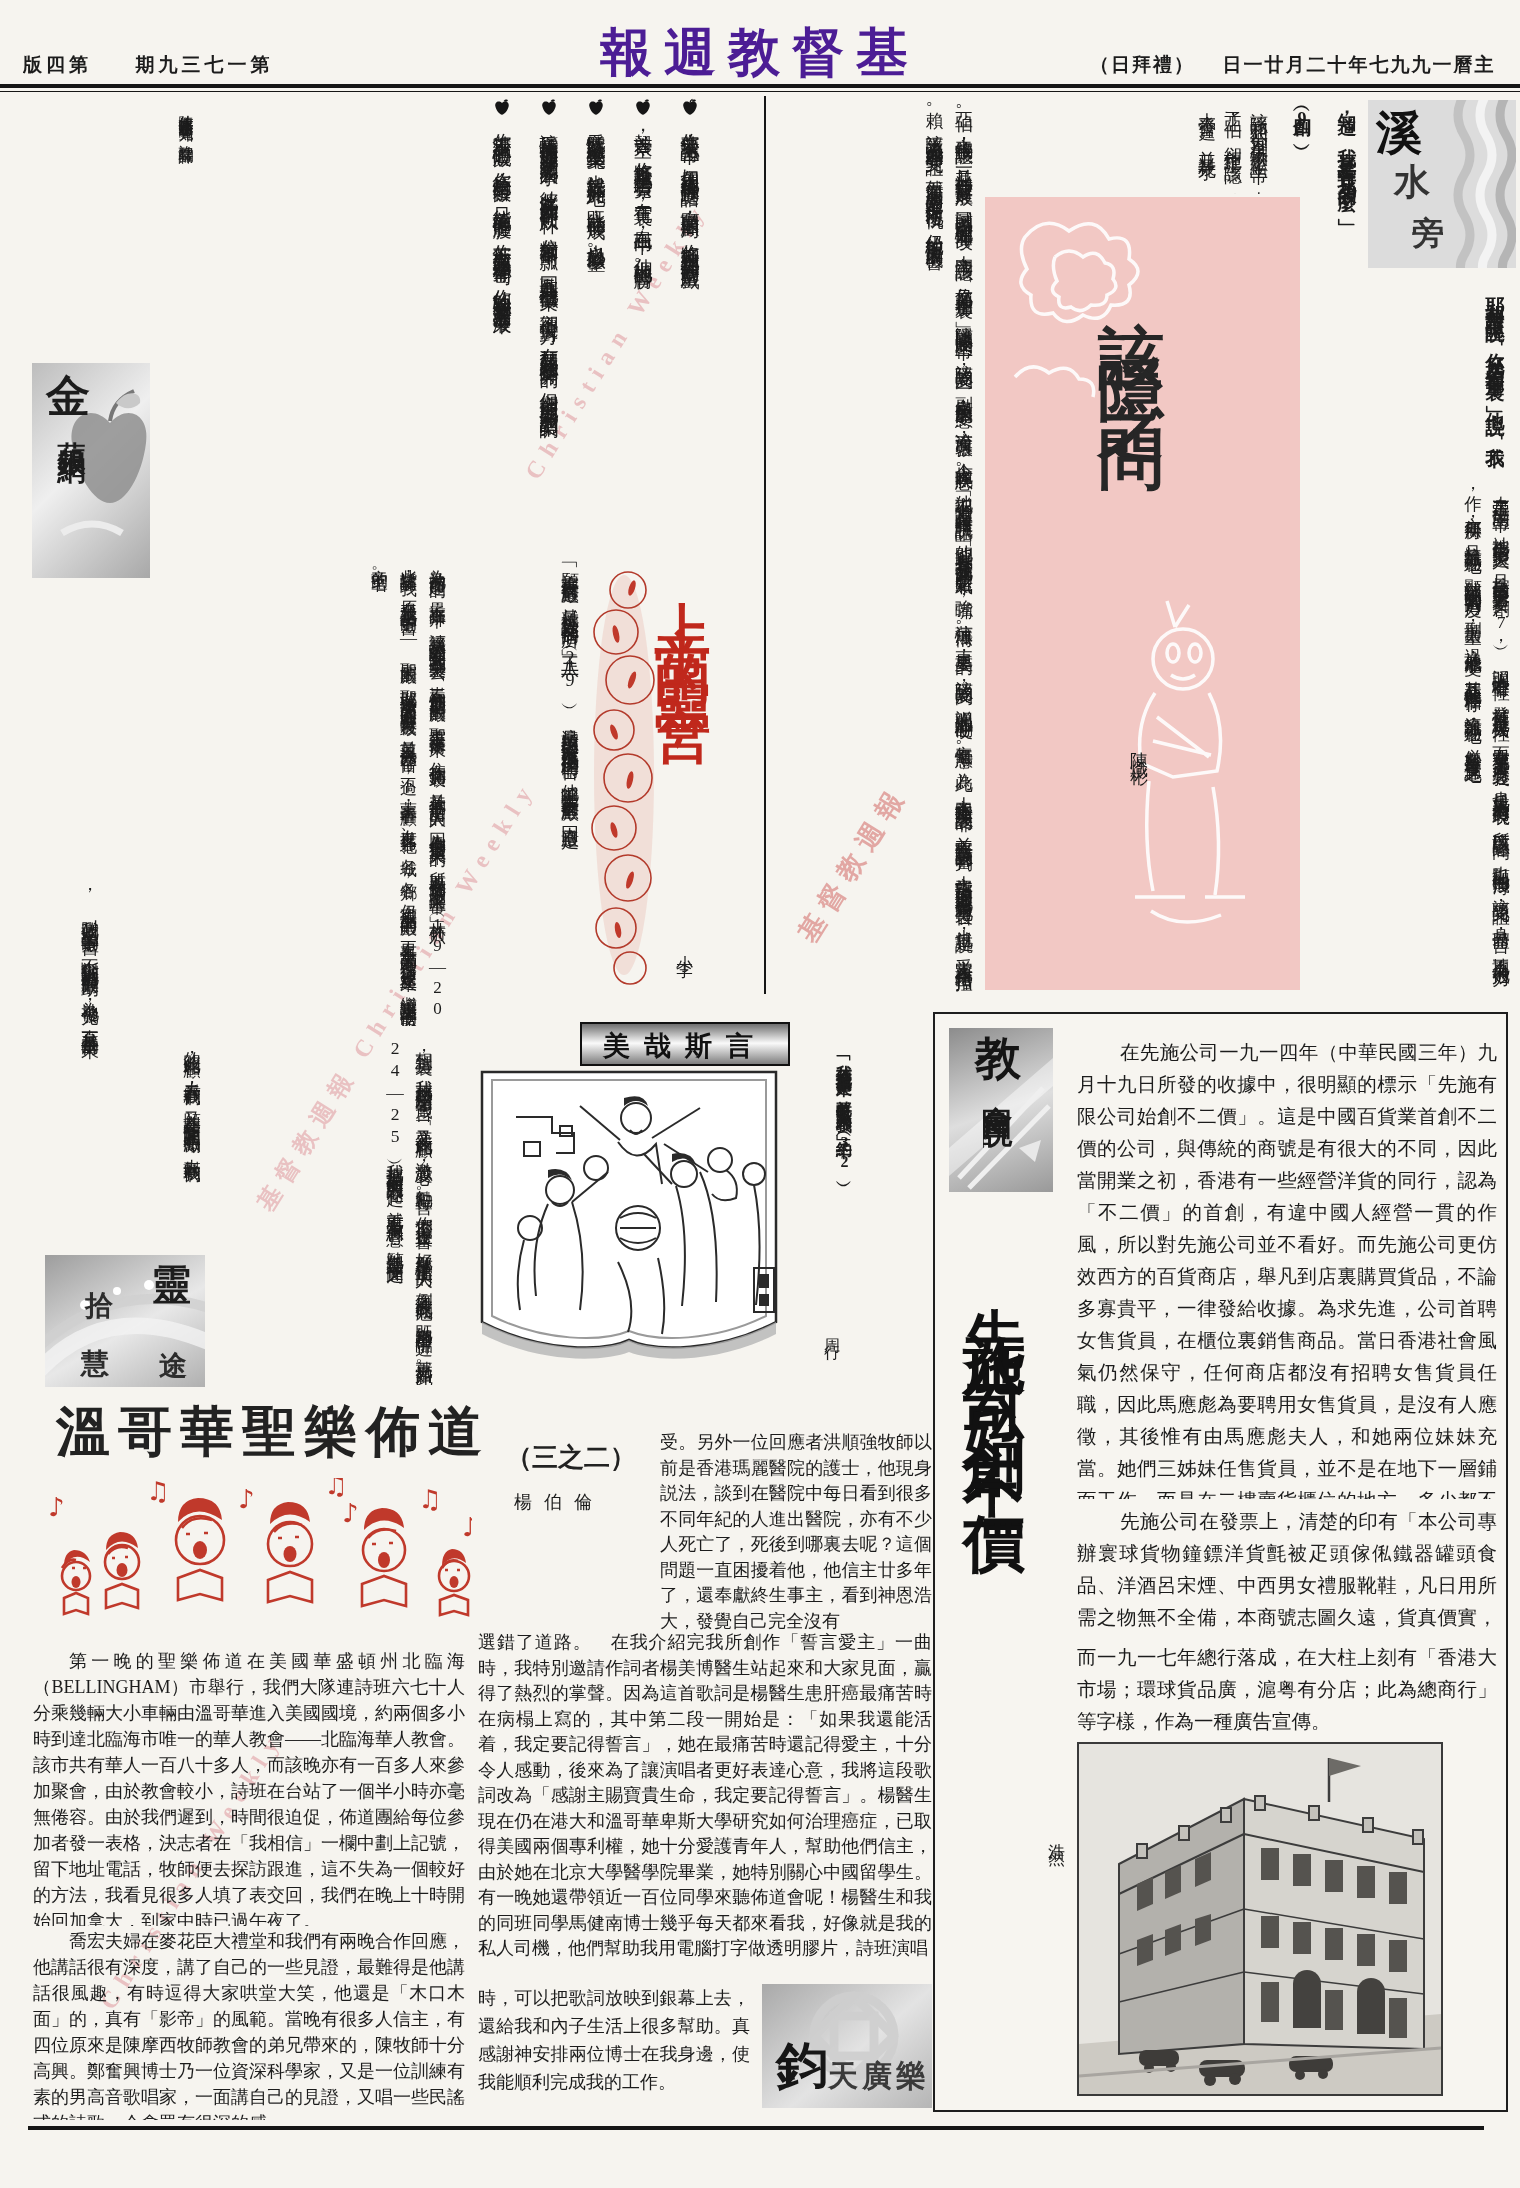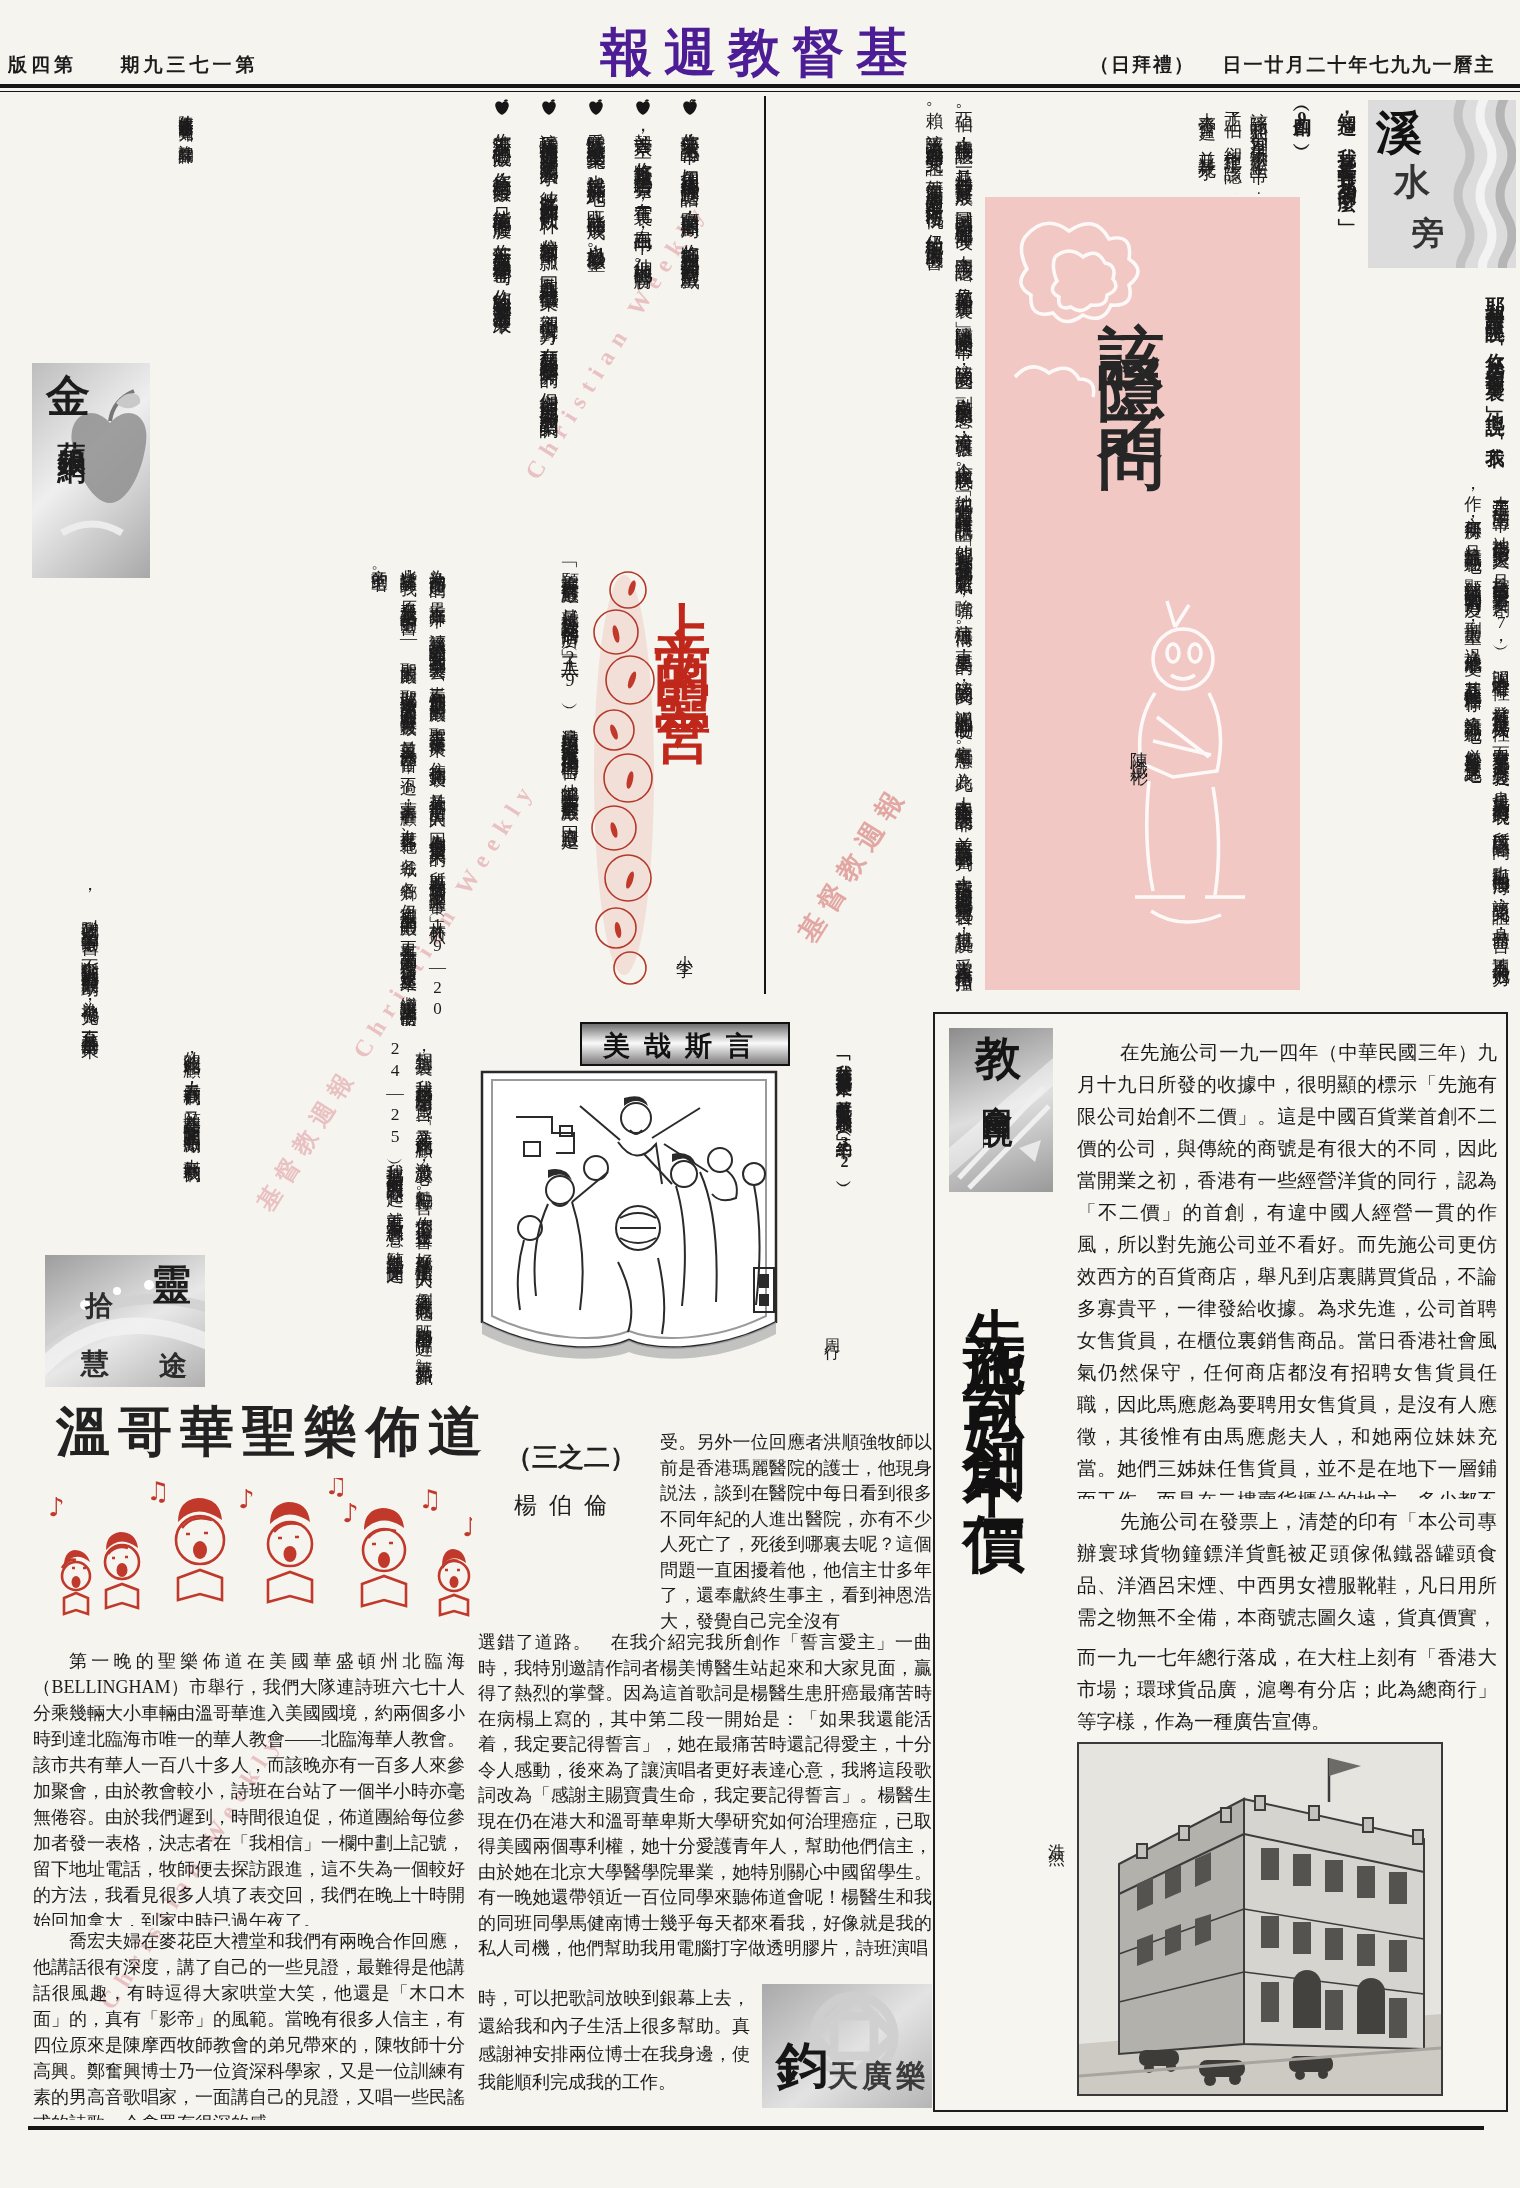--- a/index.html
+++ b/index.html
@@ -12,21 +12,21 @@
   .rule{background:#161616;}
   .wm{position:absolute;white-space:nowrap;transform:rotate(-58deg);transform-origin:left top;
       font-size:24px;letter-spacing:9px;color:rgba(214,110,120,.38);font-weight:bold;pointer-events:none;}
   .wm.red{color:rgba(198,60,58,.42);font-size:27px;}
   .boxed{box-sizing:border-box;}
   svg{display:block;}
 </style>
 </head>
 <body>
 
-<div class="abs ht" style="left:8px;top:52px;width:320px;font-size:19px;font-weight:bold;letter-spacing:4px;">
+<div class="abs ht" style="left:23px;top:52px;width:320px;font-size:19px;font-weight:bold;letter-spacing:4px;">
   <span>版四第</span>
   <span style="display:inline-block;width:26px;"></span>
   <span>期九三七一第</span>
 </div>
 <div class="abs" style="left:588px;top:18px;width:344px;text-align:center;font-size:52px;font-weight:900;
      color:#4c1d95;letter-spacing:12px;font-family:'DejaVu Serif','Liberation Serif',serif;">報週教督基</div>
 <div class="abs ht" style="left:1090px;top:52px;width:424px;font-size:19px;font-weight:bold;letter-spacing:2px;text-align:left;">
   <span>（日拜禮）</span>
   <span style="display:inline-block;width:14px;"></span>
   <span>日一廿月二十年七九九一曆主</span>
@@ -312,21 +312,21 @@
           <circle cx="221" cy="331" r="5"></circle>
           <circle cx="244" cy="330" r="5"></circle>
       </g>
       <line x1="0" y1="332" x2="362" y2="304" stroke="#a8a5a0" stroke-width="3"></line>
     </svg>
   </div>
 </div>
 
 <div class="abs" style="left:56px;top:1396px;width:470px;font-size:54px;font-weight:900;letter-spacing:8px;color:#222;font-family:'DejaVu Serif',serif;">溫哥華聖樂佈道</div>
 <div class="abs" style="left:506px;top:1440px;width:150px;font-size:26px;font-weight:bold;color:#222;">（三之二）</div>
-<div class="abs" style="left:514px;top:1490px;width:150px;font-size:23px;letter-spacing:12px;">楊伯倫</div>
+<div class="abs" style="left:514px;top:1490px;width:150px;font-size:18px;letter-spacing:12px;">楊伯倫</div>
 
 <svg class="abs" viewBox="0 0 430 165" width="430" height="165" style="left:42px;top:1478px;">
   <g stroke="#c0392b" stroke-width="2.6" fill="none">
     <circle cx="34" cy="98" r="14"></circle>
       <circle cx="80" cy="84" r="17"></circle>
       <circle cx="158" cy="62" r="24"></circle>
     <circle cx="248" cy="66" r="22"></circle>
       <circle cx="342" cy="72" r="21"></circle>
       <circle cx="412" cy="98" r="15"></circle>
     <path d="M20 90 q6 -10 14 -8 m-4 8 l3 0 m8 0 l3 0"></path>

